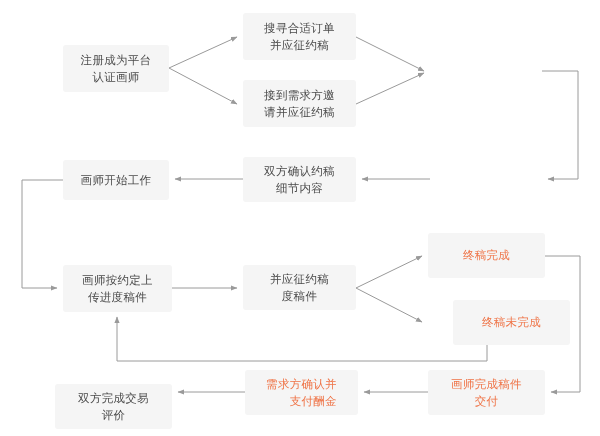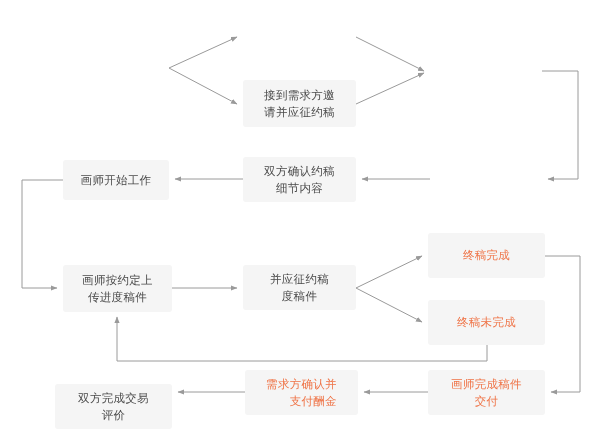--- a/index.html
+++ b/index.html
@@ -83,21 +83,29 @@
       <path d="M545,256 L580,256 L580,392 L551,392"></path>
 
       <path d="M487,345 L487,361 L117,361 L117,317"></path>
 
       <path d="M428,392 L364,392"></path>
 
       <path d="M245,392 L178,392"></path>
     </g>
   </svg>
 
+  <div class="node" style="left:63px;top:45px;width:106px;height:47px;">
+    <span class="label">注册成为平台
+认证画师</span>
+  </div>
 
+  <div class="node" style="left:243px;top:13px;width:113px;height:47px;">
+    <span class="label">搜寻合适订单
+并应征约稿</span>
+  </div>
 
   <div class="node" style="left:243px;top:80px;width:113px;height:47px;">
     <span class="label">接到需求方邀
 请并应征约稿</span>
   </div>
 
 
 
   <div class="node" style="left:243px;top:157px;width:113px;height:45px;">
     <span class="label">双方确认约稿
@@ -115,21 +123,21 @@
 
   <div class="node" style="left:243px;top:265px;width:113px;height:45px;">
     <span class="label">并应征约稿
 度稿件</span>
   </div>
 
   <div class="node accent" style="left:428px;top:233px;width:117px;height:45px;">
     <span class="label">终稿完成</span>
   </div>
 
-  <div class="node accent" style="left:428px;top:300px;width:117px;height:45px;text-align:center;">
+  <div class="node accent" style="left:453px;top:300px;width:117px;height:45px;text-align:center;">
     <span class="label">终稿未完成</span>
   </div>
 
   <div class="node accent" style="left:428px;top:370px;width:117px;height:45px;">
     <span class="label">画师完成稿件
 交付</span>
   </div>
 
   <div class="node accent" style="left:245px;top:370px;width:113px;height:45px;text-align:right;">
     <span class="label">需求方确认并

